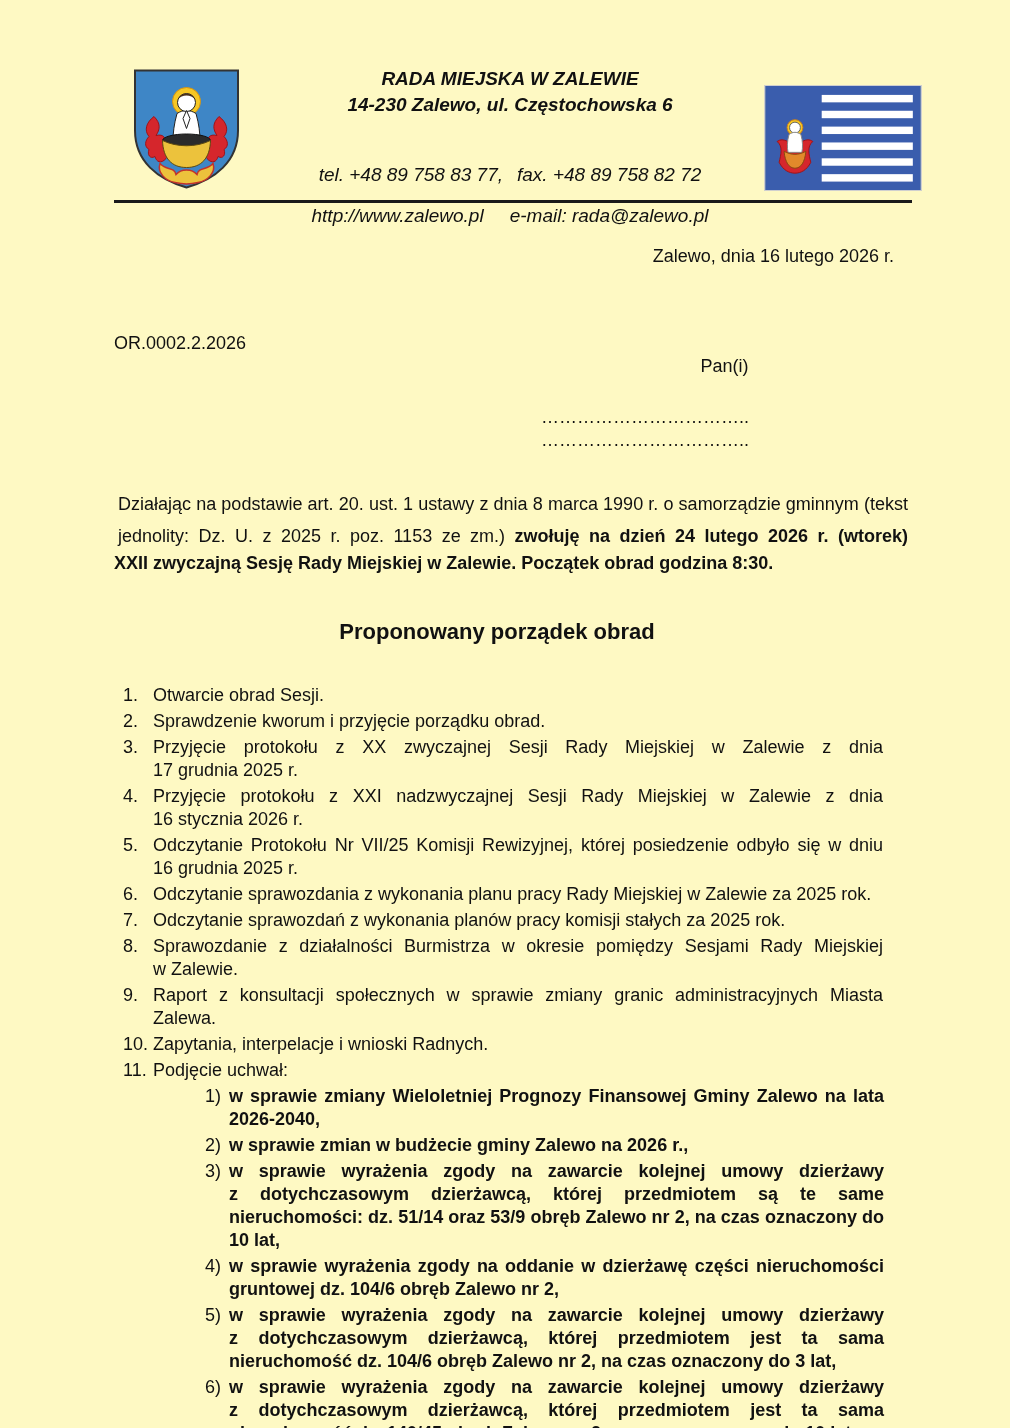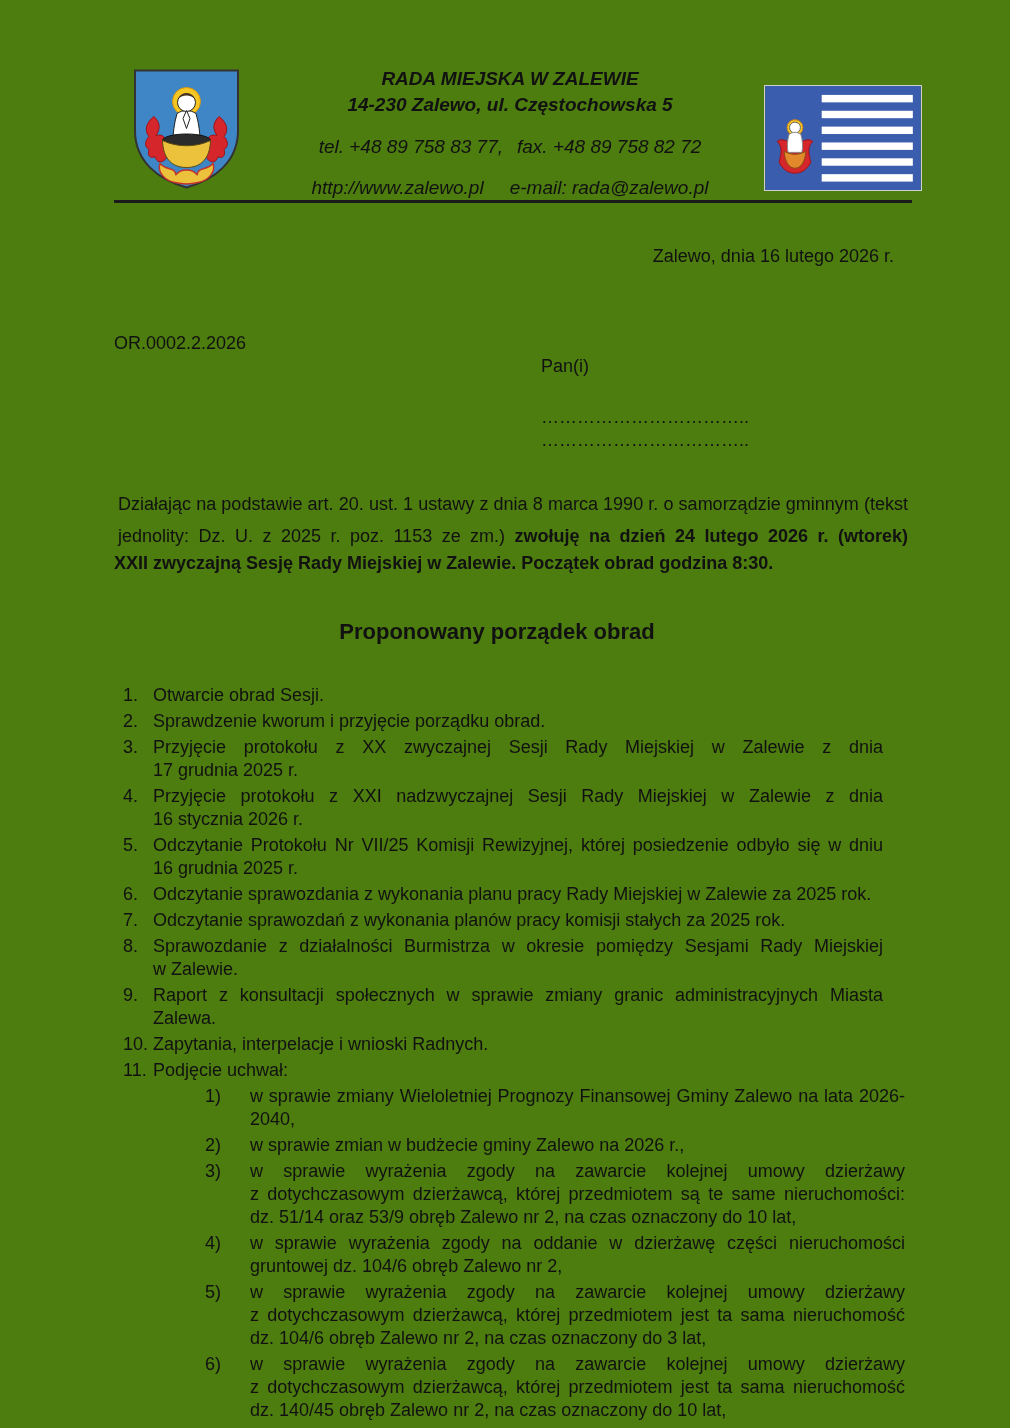--- a/index.html
+++ b/index.html
@@ -1,53 +1,53 @@
 <!DOCTYPE html>
 <html><head>
 <meta charset="utf-8">
 <style>
   html,body{margin:0;padding:0;background:#ffffff;}
   .page{
     position:relative;
     width:1010px;height:1428px;
-    background:#4d7c0f;
+    background:#fef9c3;
     overflow:hidden;
     box-sizing:border-box;
     padding:0 102px 8px 114px;
     font-family:"Liberation Sans", sans-serif;
     color:#111;
   }
   
   .header{height:200px;position:relative;margin:0 -102px 0 -114px;}
   .crest{position:absolute;left:130px;top:66px;width:113px;height:126px;}
   .flag{position:absolute;left:764px;top:85px;width:158px;height:106px;border:1px solid #cfcfcf;box-sizing:border-box;}
   .head-text{position:absolute;left:250px;top:66px;width:520px;text-align:center;}
   .org{font-size:19px;font-weight:bold;font-style:italic;line-height:26px;white-space:nowrap;}
   .addr{font-size:19px;font-weight:bold;font-style:italic;line-height:26px;white-space:nowrap;}
   .contact-row{margin-top:16px;font-size:19px;font-style:italic;line-height:25px;display:flex;justify-content:center;column-gap:26px;white-space:nowrap;}
-  .contact-row.first{margin-top:16px;gap:14px;}
+  .contact-row.first{margin-top:44px;gap:14px;}
   .rule{height:3px;background:#1a1a1a;width:798px;margin:0;}
   
   .dateline{margin-top:42px;font-size:18px;line-height:23px;text-align:right;padding-right:14px;}
   .refline{margin-top:64px;font-size:18px;line-height:23px;}
-  .recipient{margin-top:0;margin-left:427px;font-size:18px;line-height:23px;}
+  .recipient{margin-top:0;margin-left:427px;font-size:18px;line-height:23px;text-align:center;}
   .dots{margin-left:427px;font-size:18px;line-height:23px;letter-spacing:0;}
   .dots.first{margin-top:28px;}
   .intro-a{margin:36px 0 0 4px;font-size:18px;line-height:32px;text-align:justify;text-align-last:justify;}
   .intro-b{margin:0;font-size:18px;line-height:23px;font-weight:bold;}
   .agenda-heading{margin-top:45px;font-size:22px;font-weight:bold;line-height:23px;text-align:center;padding-right:28px;}
   .list{margin-top:41px;}
   .row{display:flex;font-size:18px;line-height:23px;}
   .row + .row{margin-top:3px;}
   .row .n{flex:0 0 auto;}
   .main .n{width:26px;margin-left:9px;}
   .main .t{width:730px;margin-left:4px;text-align:justify;}
   .sub{margin-top:3px;margin-left:91px;}
   .sub .n{width:20px;}
-  .sub .t{width:655px;margin-left:25px;text-align:justify;}
+  .sub .t{width:655px;margin-left:4px;text-align:justify;font-weight:bold;}
 </style>
 </head>
 <body>
 
 <div class="page">
 
   <div class="header">
 
     <svg class="crest" viewBox="0 0 113 125" xmlns="http://www.w3.org/2000/svg">
       <path d="M5,4 H108 V64 C108,95 85,113 56.5,121 C28,113 5,95 5,64 Z" fill="#3e86c6" stroke="#333" stroke-width="2"></path>
@@ -58,21 +58,21 @@
       <circle cx="56.5" cy="36" r="9" fill="#ffffff" stroke="#222"></circle>
       <path d="M48,33 A9,9 0 0 1 65,33 C61.5,27.5 51.5,27.5 48,33 Z" fill="#4a3018"></path>
       <path d="M53,52 L56.5,44 L60,52 L56.5,62 Z" fill="#ffffff" stroke="#222"></path>
       <ellipse cx="56.5" cy="74" rx="24" ry="6.5" fill="#2b2b2b" stroke="#111"></ellipse>
       <path d="M32.5,74 C33,92 42,101 56.5,101 C71,101 80,92 80.5,74 C66,81 47,81 32.5,74 Z" fill="#ecc23c" stroke="#5d4a12"></path>
       <path d="M30,97 C36,104 44,100 46,108 C51,102 62,102 67,108 C69,100 77,104 83,97 C86,106 78,114 68,116 C60,118 53,118 45,116 C35,114 27,106 30,97 Z" fill="#ecc23c" stroke="#c2332b" stroke-width="1.5"></path>
     </svg>
 
     <div class="head-text">
       <div class="org">RADA MIEJSKA W ZALEWIE</div>
-      <div class="addr">14-230 Zalewo, ul. Częstochowska 5</div>
+      <div class="addr">14-230 Zalewo, ul. Częstochowska 6</div>
       <div class="contact-row first">
         <span>tel. +48 89 758 83 77,</span>
         <span>fax. +48 89 758 82 72</span>
       </div>
       <div class="contact-row">
         <span>http://www.zalewo.pl</span>
         <span>e-mail: rada@zalewo.pl</span>
       </div>
     </div>
 

